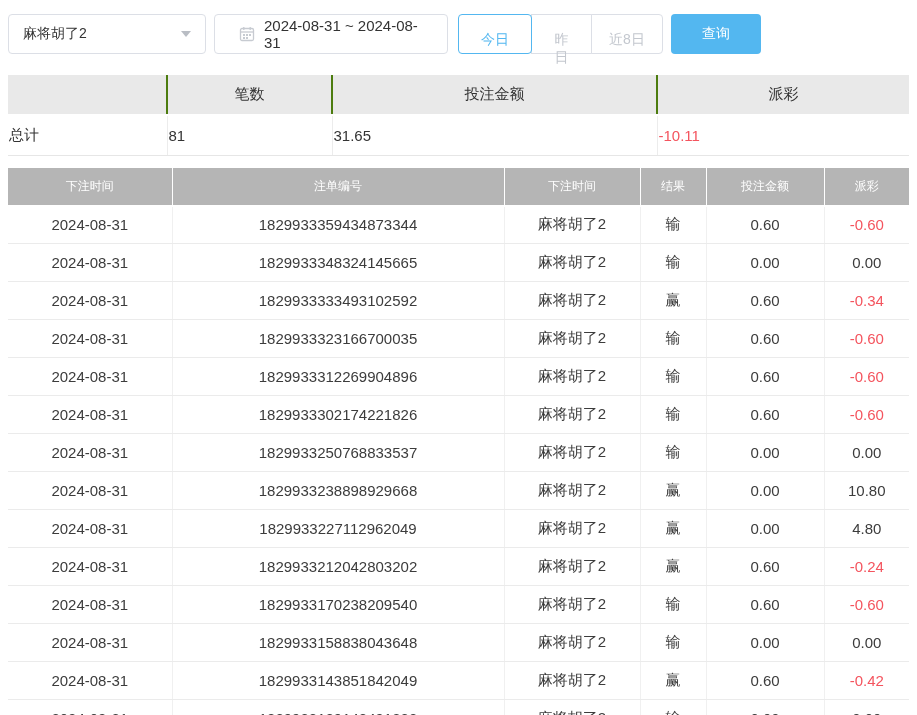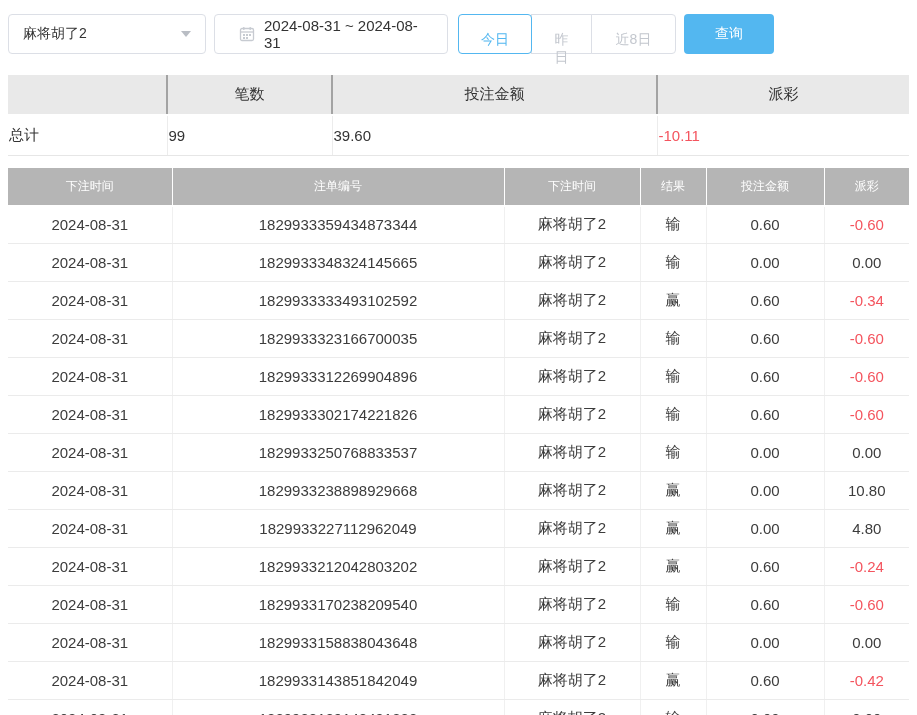--- a/index.html
+++ b/index.html
@@ -46,37 +46,37 @@
     font-family: inherit; padding: 16px;
   }
   .btn-group button:first-child { border-radius: 4px 0 0 4px; margin-left: 0; }
   .btn-group button:last-child { border-radius: 0 4px 4px 0; }
   .btn-group button.active {
     color: #53b7f0; border: 1px solid #53b7f0;
     border-radius: 4px; position: relative; z-index: 1;
   }
   .b-today { width: 74px; }
   .b-yday  { width: 61px; }
-  .b-8day  { width: 85px; }
+  .b-8day  { width: 72px; }
   .query-btn {
     margin-left: 8px; width: 90px; height: 40px;
     background: #53b7f0; color: #fff;
     border: none; border-radius: 4px;
     font-size: 14px; cursor: pointer; font-family: inherit;
   }
 
   
   table { border-collapse: collapse; table-layout: fixed; }
   .summary {
     width: 901px; margin: 21px 8px 0 8px;
   }
   .summary th {
     background: #e9e9e9; height: 40px;
     font-size: 15px; font-weight: 400; color: #333;
-    border-right: 2px solid #a3a3a3; border-bottom: 2px solid #fff;
+    border-right: 2px solid #4d7c0f; border-bottom: 2px solid #fff;
     text-align: center;
   }
   .summary th:last-child { border-right: none; }
   .summary td {
     height: 40px; background: #fff;
     font-size: 15px; color: #333; text-align: left;
     border-bottom: 1px solid #e6e6e6;
     border-right: 1px solid #ececec;
   }
   .summary td:last-child { border-right: none; }
@@ -147,22 +147,22 @@
     <tr>
       <th></th>
       <th>笔数</th>
       <th>投注金额</th>
       <th>派彩</th>
     </tr>
   </thead>
   <tbody>
     <tr>
       <td>总计</td>
-      <td>99</td>
-      <td>39.60</td>
+      <td>81</td>
+      <td>31.65</td>
       <td class="neg">-10.11</td>
     </tr>
   </tbody>
 </table>
 
 <table class="bets">
   <colgroup>
       <col style="width:164px">
       <col style="width:332px">
       <col style="width:136px">

